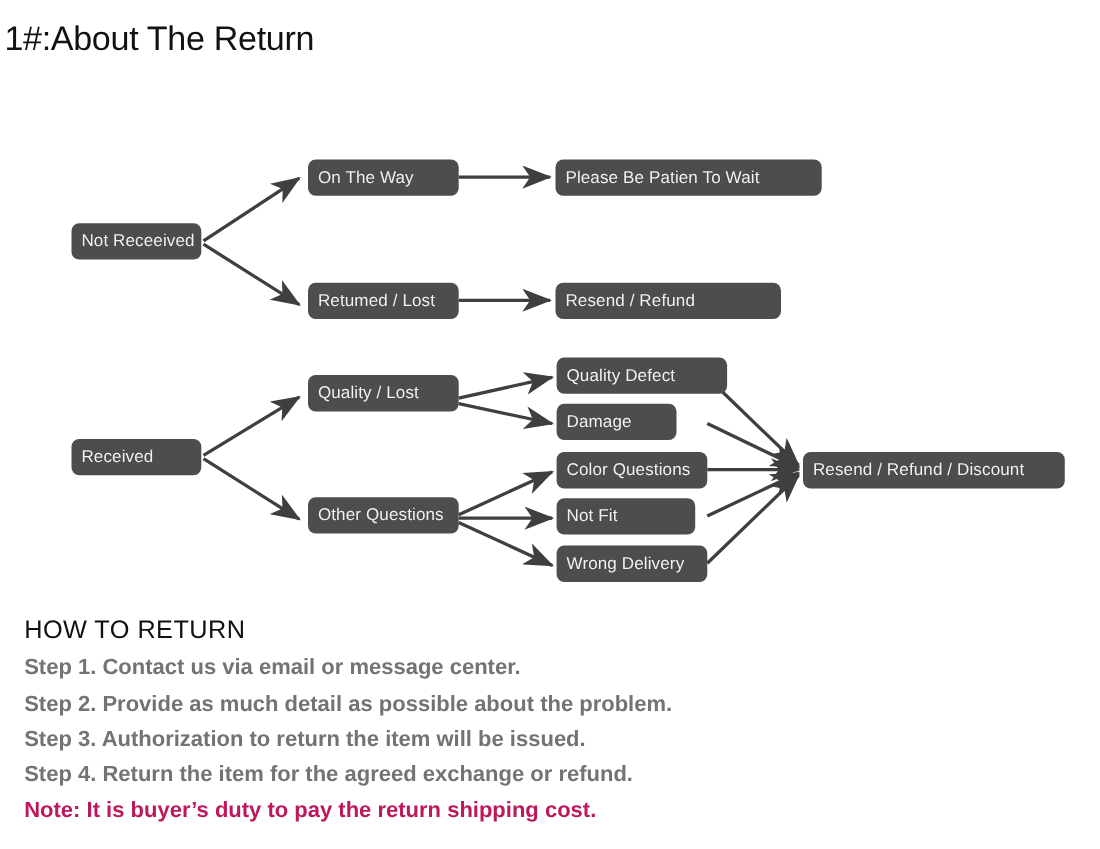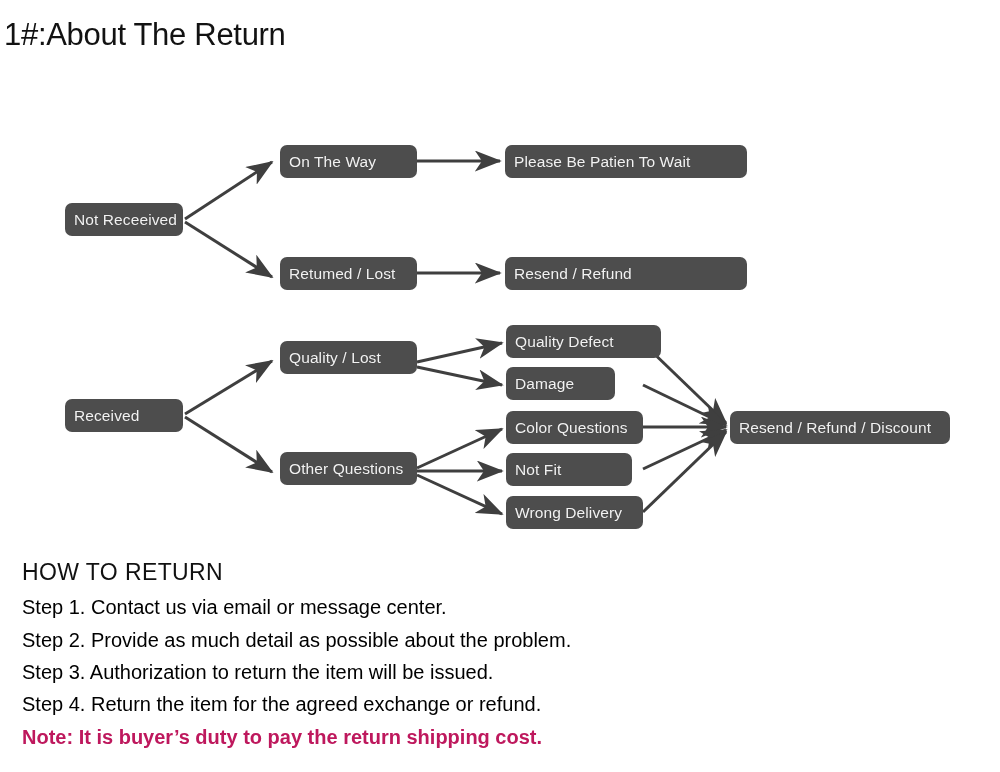--- a/index.html
+++ b/index.html
@@ -77,22 +77,22 @@
   #how-heading {
     font-size: 23px;
     font-weight: 400;
     letter-spacing: 0.4px;
     color: #111111;
     margin: 0 0 7px 0;
     line-height: 1.05;
   }
   .step-line {
     font-size: 20px;
-    font-weight: 400;
-    color: #000000;
+    font-weight: 700;
+    color: #737373;
     line-height: 1.62;
     white-space: nowrap;
   }
   .step-line.note {
     font-weight: 700;
     color: #be185d;
   }
 </style>
 </head>
 <body>
@@ -149,21 +149,21 @@
   </div>
 
   <div class="node" style="left:280px; top:27px; width:137px;">
     <span class="node-label">On The Way</span>
   </div>
 
   <div class="node" style="left:505px; top:27px; width:242px;">
     <span class="node-label">Please Be Patien To Wait</span>
   </div>
 
-  <div class="node" style="left:505px; top:139px; width:242px;">
+  <div class="node" style="left:505px; top:139px; width:205px;">
     <span class="node-label">Resend / Refund</span>
   </div>
 
   <div class="node" style="left:65px; top:281px; width:118px;">
     <span class="node-label">Received</span>
   </div>
 
   <div class="node" style="left:280px; top:223px; width:137px;">
     <span class="node-label">Quality / Lost</span>
   </div>
@@ -185,21 +185,21 @@
   </div>
 
   <div class="node" style="left:506px; top:335px; width:126px;">
     <span class="node-label">Not Fit</span>
   </div>
 
   <div class="node" style="left:506px; top:378px; width:137px;">
     <span class="node-label">Wrong Delivery</span>
   </div>
 
-  <div class="node" style="left:730px; top:293px; width:220px;">
+  <div class="node" style="left:730px; top:293px; width:238px;">
     <span class="node-label">Resend / Refund / Discount</span>
   </div>
 
 </div>
 
 <div id="how-to-return">
   <div id="how-heading">HOW TO RETURN</div>
 
   <div class="step-line">Step 1. Contact us via email or message center.</div>
   <div class="step-line">Step 2. Provide as much detail as possible about the problem.</div>

